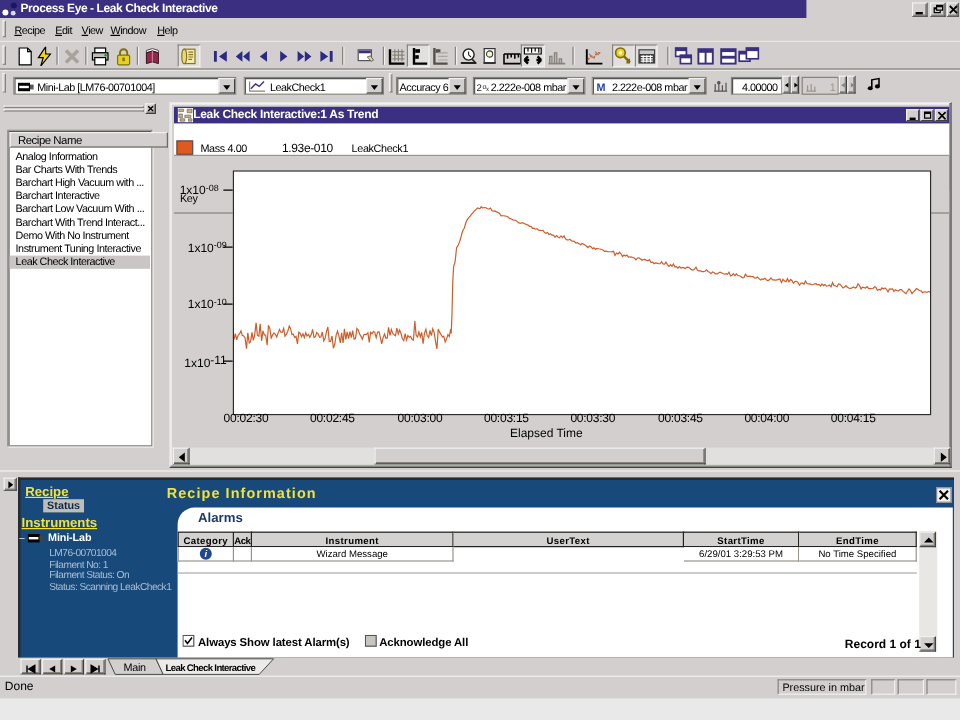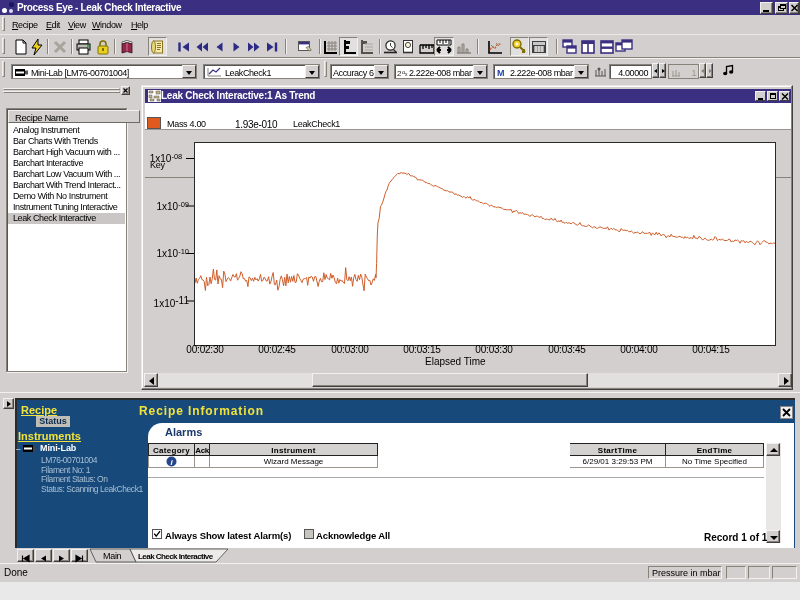--- a/index.html
+++ b/index.html
@@ -3,21 +3,21 @@
 <meta charset="utf-8">
 <style>
 * { margin:0; padding:0; box-sizing:border-box; }
 html,body { width:800px; height:600px; overflow:hidden; }
 body { font-family:"Liberation Sans", sans-serif; background:#e9e9e9; }
 #app { position:absolute; left:0; top:0; width:800px; height:582px; background:#d2cfce; }
 .abs { position:absolute; }
 .btn3d { background:#d2cfce; border-top:1px solid #f2f1f0; border-left:1px solid #f2f1f0; border-right:1px solid #404040; border-bottom:1px solid #404040; box-shadow:inset -1px -1px 0 #87837b; }
 .pressed { background:#e2e0df; border-top:1px solid #87837b; border-left:1px solid #87837b; border-right:1px solid #f2f1f0; border-bottom:1px solid #f2f1f0; }
 u { text-decoration:underline; }
-#titlebar { position:absolute; left:0; top:0; width:800px; height:15px; background:#3a2f80; color:#fff; }
+#titlebar { position:absolute; left:0; top:0; width:672px; height:15px; background:#3a2f80; color:#fff; }
 #titlebar .ttext { position:absolute; left:17px; top:2px; font-size:10px; font-weight:bold; letter-spacing:-0.35px; }
 .capbtn { position:absolute; top:2px; width:14px; height:12px; background:#d2cfce; border-top:1px solid #f2f1f0; border-left:1px solid #f2f1f0; border-right:1px solid #404040; border-bottom:1px solid #404040; box-shadow:inset -1px -1px 0 #87837b; }
 #menubar { position:absolute; left:0; top:15px; width:800px; height:19px; background:#d2cfce; }
 #menubar span.mi { position:absolute; top:5px; font-size:9px; letter-spacing:-0.4px; color:#000; }
 .grip { position:absolute; border-top:1px solid #f2f1f0; border-left:1px solid #f2f1f0; border-right:1px solid #87837b; border-bottom:1px solid #87837b; }
 #toolbar { position:absolute; left:0; top:34px; width:800px; height:23px; background:#d2cfce; border-top:1px solid #e9e8e6; }
 #combobar { position:absolute; left:0; top:57px; width:800px; height:23px; background:#d2cfce; border-top:1px solid #87837b; box-shadow:inset 0 1px 0 #f2f1f0; }
 .tbsep { position:absolute; top:4px; width:2px; height:15px; border-left:1px solid #87837b; border-right:1px solid #f2f1f0; }
 .ico { position:absolute; top:4px; }
 .combo { position:absolute; top:6px; height:15px; background:#fff; border:1px solid #87837b; box-shadow:inset 1px 1px 0 #555; font-size:10px; }
@@ -294,21 +294,21 @@
   <div id="leftpanel" class="abs" style="left:0;top:80px;width:141px;height:312px">
     <div class="grip" style="left:3px;top:8px;width:117px;height:2px;"></div>
     <div class="grip" style="left:3px;top:11px;width:117px;height:2px;"></div>
     <div class="abs btn3d" style="left:121px;top:6px;width:9px;height:9px">
         <svg width="8" height="8" style="position:absolute;left:0;top:0">
           <path d="M1.5,1.5 L5.5,5.5 M5.5,1.5 L1.5,5.5" stroke="#000" stroke-width="1.2"></path>
         </svg>
       </div>
     <div id="listbox">
       <div class="hdr">Recipe Name</div>
-      <div class="item" style="top:16px">Analog Instrument</div>
+      <div class="item" style="top:16px">Analog Information</div>
       <div class="item" style="top:27px">Bar Charts With Trends</div>
       <div class="item" style="top:38px">Barchart High Vacuum with ...</div>
       <div class="item" style="top:49px">Barchart Interactive</div>
       <div class="item" style="top:60px">Barchart Low Vacuum With ...</div>
       <div class="item" style="top:71px">Barchart With Trend Interact...</div>
       <div class="item" style="top:82px">Demo With No Instrument</div>
       <div class="item" style="top:93px">Instrument Tuning Interactive</div>
       <div class="item" style="top:104px;background:#c9c6c5">Leak Check Interactive</div>
     </div>
   </div>
@@ -396,20 +396,21 @@
         <svg width="11" height="11" style="position:absolute;left:0;top:0">
           <path d="M2,2 L9,9 M9,2 L2,9" stroke="#000" stroke-width="1.8"></path>
         </svg>
       </div>
     <div id="whitepanel"></div>
     <div class="abs" style="left:165px;top:33px;color:#1a3a6a;font-size:11px;font-weight:bold">Alarms</div>
     <div id="alarmtable">
       <div class="ah" style="left:0;width:47px;border-left:1px solid #222">Category</div>
       <div class="ah" style="left:47px;width:15px;letter-spacing:-0.4px;padding:2px 0 0 0">Ack</div>
       <div class="ah" style="left:62px;width:168px">Instrument</div>
+      <div class="ah" style="left:230px;width:192px">UserText</div>
       <div class="ah" style="left:422px;width:96px">StartTime</div>
       <div class="ah" style="left:518px;width:98px">EndTime</div>
       <div class="ad" style="left:0;width:47px;border-left:1px solid #9a968e;padding-top:0"><svg width="11" height="11">
             <circle cx="5.5" cy="5.5" r="5" fill="#24468c"></circle>
             <text x="5.5" y="8.5" font-size="8" font-weight="bold" fill="#fff" text-anchor="middle" font-style="italic">i</text>
           </svg></div>
       <div class="ad" style="left:47px;width:15px"></div>
       <div class="ad" style="left:62px;width:168px">Wizard Message</div>
       <div class="ad" style="left:422px;width:96px">6/29/01 3:29:53 PM</div>
       <div class="ad" style="left:518px;width:98px">No Time Specified</div>

